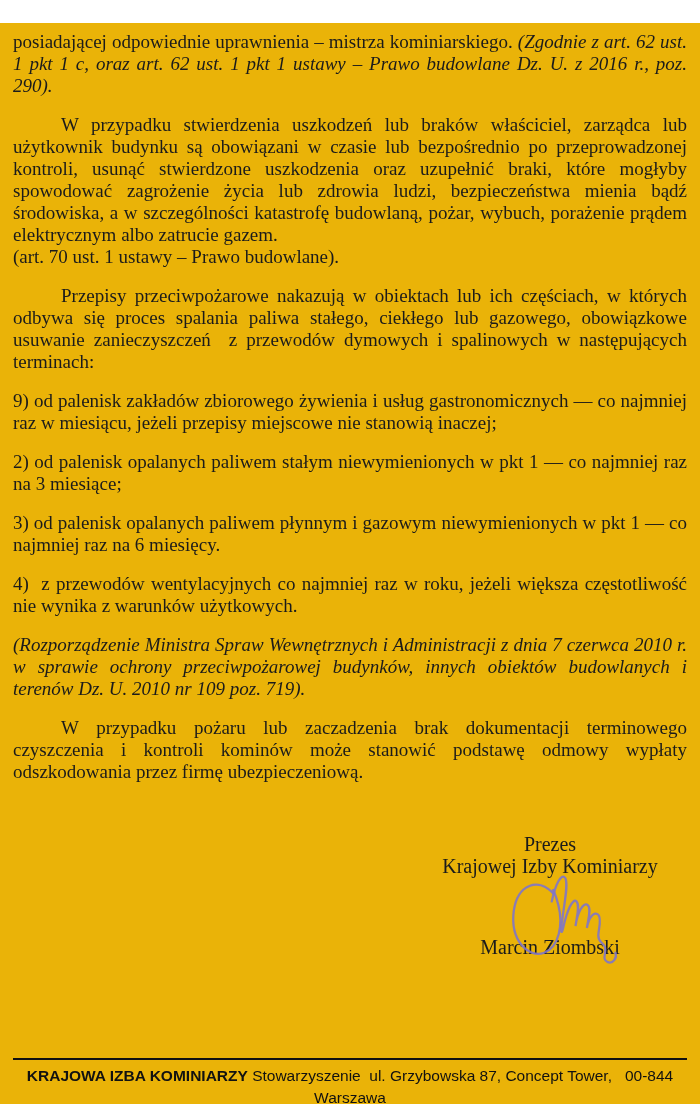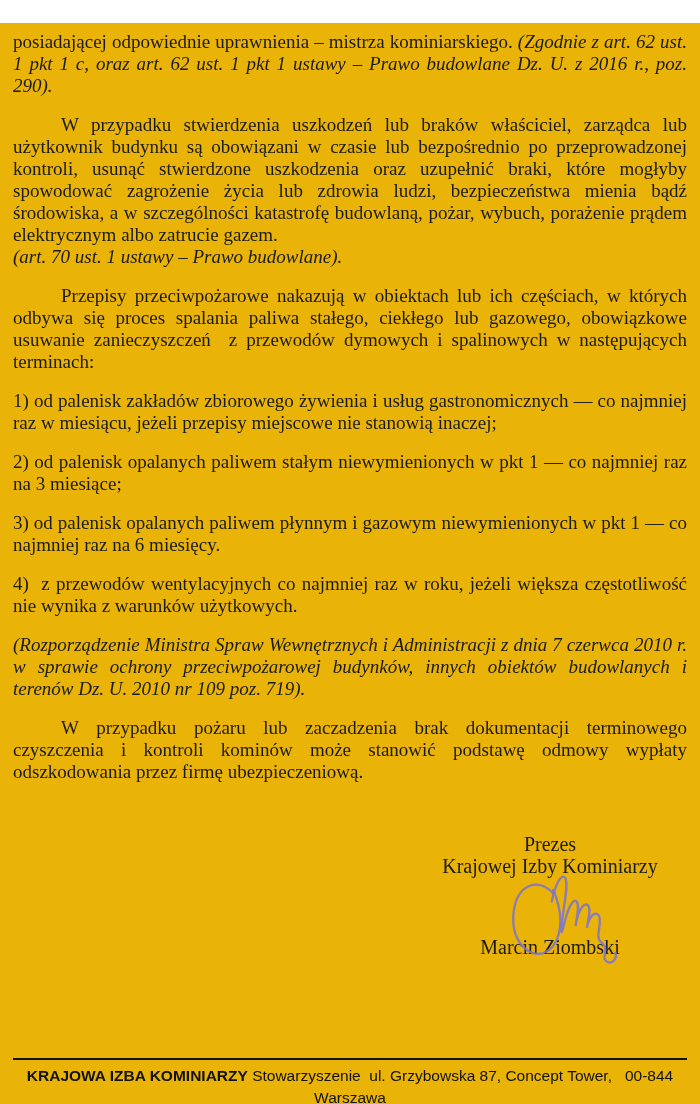--- a/index.html
+++ b/index.html
@@ -26,21 +26,20 @@
     text-align: justify;
   }
   .para span { white-space: pre-wrap; }
   .indent { text-indent: 48px; }
   .tight { margin-bottom: 0; }
   .italic { font-style: italic; }
   .cite {
     margin: 0 0 17px 0;
     font-size: 19px;
     line-height: 22px;
-    font-style: italic;
     text-align: left;
   }
   .bold-para { font-weight: bold; }
 
   .sig-block {
     width: 250px;
     margin: 50px 12px 0 auto;
     text-align: center;
     font-size: 20px;
     line-height: 22px;
@@ -79,21 +78,21 @@
   <div class="doc">
 
     <p class="para"><span>posiadającej odpowiednie uprawnienia – mistrza kominiarskiego. </span><span class="italic">(Zgodnie z art. 62 ust. 1 pkt 1 c, oraz art. 62 ust. 1 pkt 1 ustawy – Prawo budowlane Dz. U. z 2016 r., poz. 290).</span></p>
 
     <p class="para indent tight"><span>W przypadku stwierdzenia uszkodzeń lub braków właściciel, zarządca lub użytkownik budynku są obowiązani w czasie lub bezpośrednio po przeprowadzonej kontroli, usunąć stwierdzone uszkodzenia oraz uzupełnić braki, które mogłyby spowodować zagrożenie życia lub zdrowia ludzi, bezpieczeństwa mienia bądź środowiska, a w szczególności katastrofę budowlaną, pożar, wybuch, porażenie prądem elektrycznym albo zatrucie gazem.</span></p>
     <p class="cite">(art. 70 ust. 1 ustawy – Prawo budowlane).</p>
 
 
     <p class="para indent"><span>Przepisy przeciwpożarowe nakazują w obiektach lub ich częściach, w których odbywa się proces spalania paliwa stałego, ciekłego lub gazowego, obowiązkowe usuwanie zanieczyszczeń  z przewodów dymowych i spalinowych w następujących terminach:</span></p>
 
-    <p class="para"><span>1) od palenisk zakładów zbiorowego żywienia i usług gastronomicznych — co najmniej raz w miesiącu, jeżeli przepisy miejscowe nie stanowią inaczej;</span></p>
+    <p class="para"><span>9) od palenisk zakładów zbiorowego żywienia i usług gastronomicznych — co najmniej raz w miesiącu, jeżeli przepisy miejscowe nie stanowią inaczej;</span></p>
     <p class="para"><span>2) od palenisk opalanych paliwem stałym niewymienionych w pkt 1 — co najmniej raz na 3 miesiące;</span></p>
     <p class="para"><span>3) od palenisk opalanych paliwem płynnym i gazowym niewymienionych w pkt 1 — co najmniej raz na 6 miesięcy.</span></p>
     <p class="para"><span>4)  z przewodów wentylacyjnych co najmniej raz w roku, jeżeli większa częstotliwość nie wynika z warunków użytkowych.</span></p>
 
     <p class="para italic"><span>(Rozporządzenie Ministra Spraw Wewnętrznych i Administracji z dnia 7 czerwca 2010 r. w sprawie ochrony przeciwpożarowej budynków, innych obiektów budowlanych i terenów Dz. U. 2010 nr 109 poz. 719).</span></p>
 
     <p class="para indent"><span>W przypadku pożaru lub zaczadzenia brak dokumentacji terminowego czyszczenia i kontroli kominów może stanowić podstawę odmowy wypłaty odszkodowania przez firmę ubezpieczeniową.</span></p>
 
     <div class="sig-block">
       <div>Prezes</div>

